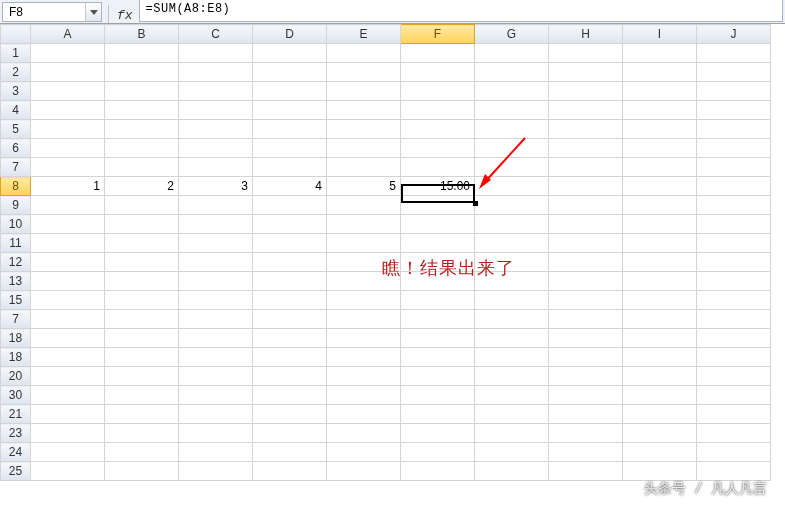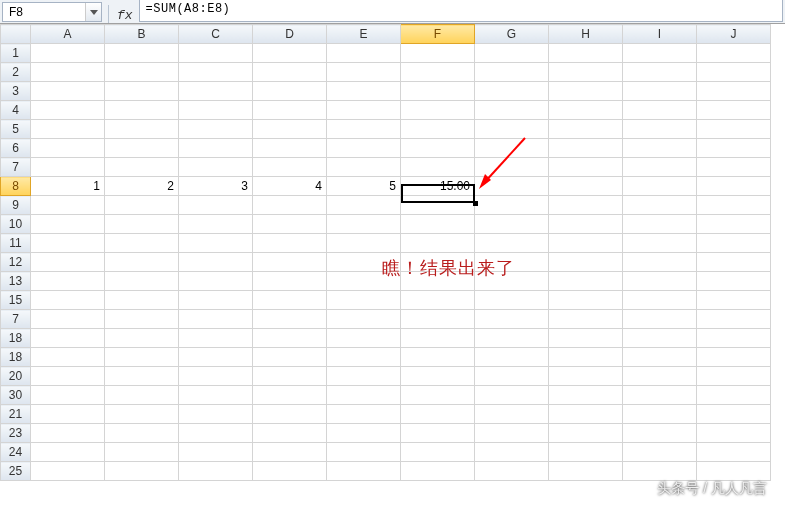--- a/index.html
+++ b/index.html
@@ -56,21 +56,21 @@
   .arrow polygon { fill: #ff0000; }
   
   .annotation {
     position: absolute; left: 382px; top: 232px;
     color: #b91c1c; font-family: "SimSun","NSimSun","Microsoft YaHei"; font-size: 18px;
     letter-spacing: 1px; pointer-events:none;
   }
   
   .watermark {
     position: absolute; right: 18px; bottom: 12px;
-    color: rgba(255,255,255,0.85); font-size: 14px; font-family: Liberation Sans, sans-serif;
+    color: rgba(255,255,255,0.85); font-size: 14px; font-family: Liberation Mono, monospace;
     text-shadow: 0 0 3px rgba(0,0,0,0.6), 0 0 2px rgba(0,0,0,0.5);
     pointer-events:none;
   }
 </style>
 </head>
 <body>
 
 <div class="formula-bar">
   <div class="name-box">
     <span class="name-box-text">F8</span>

